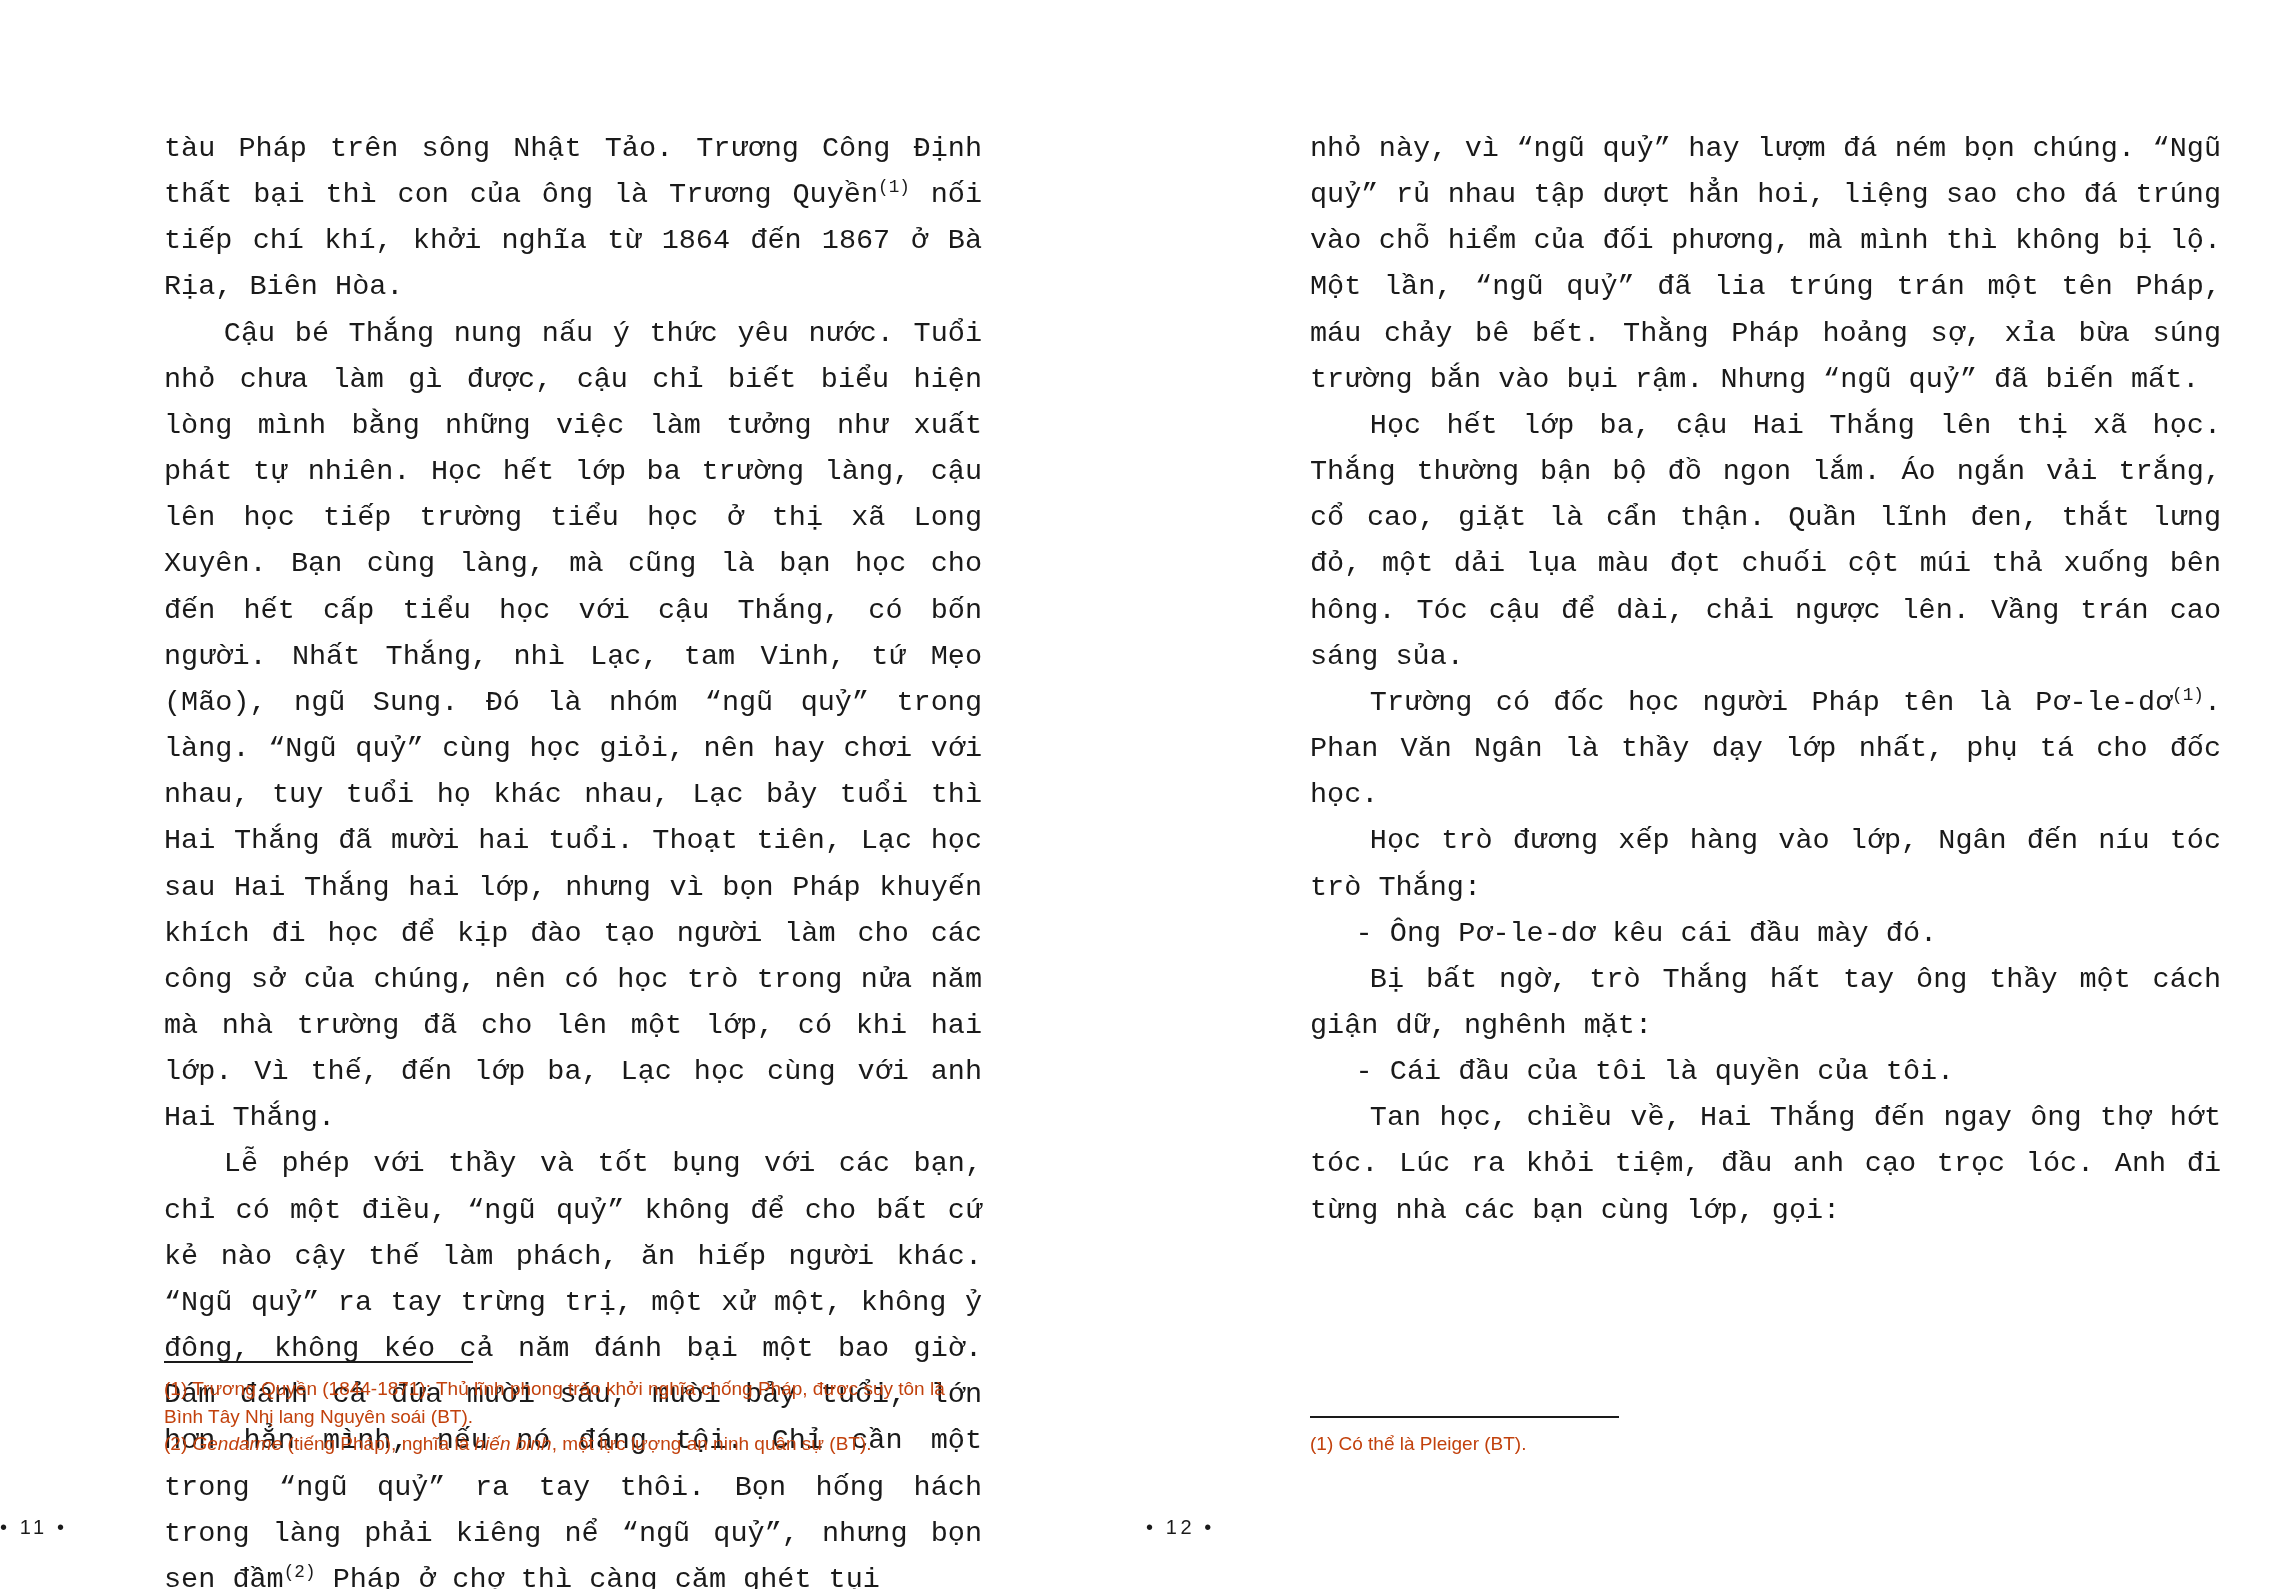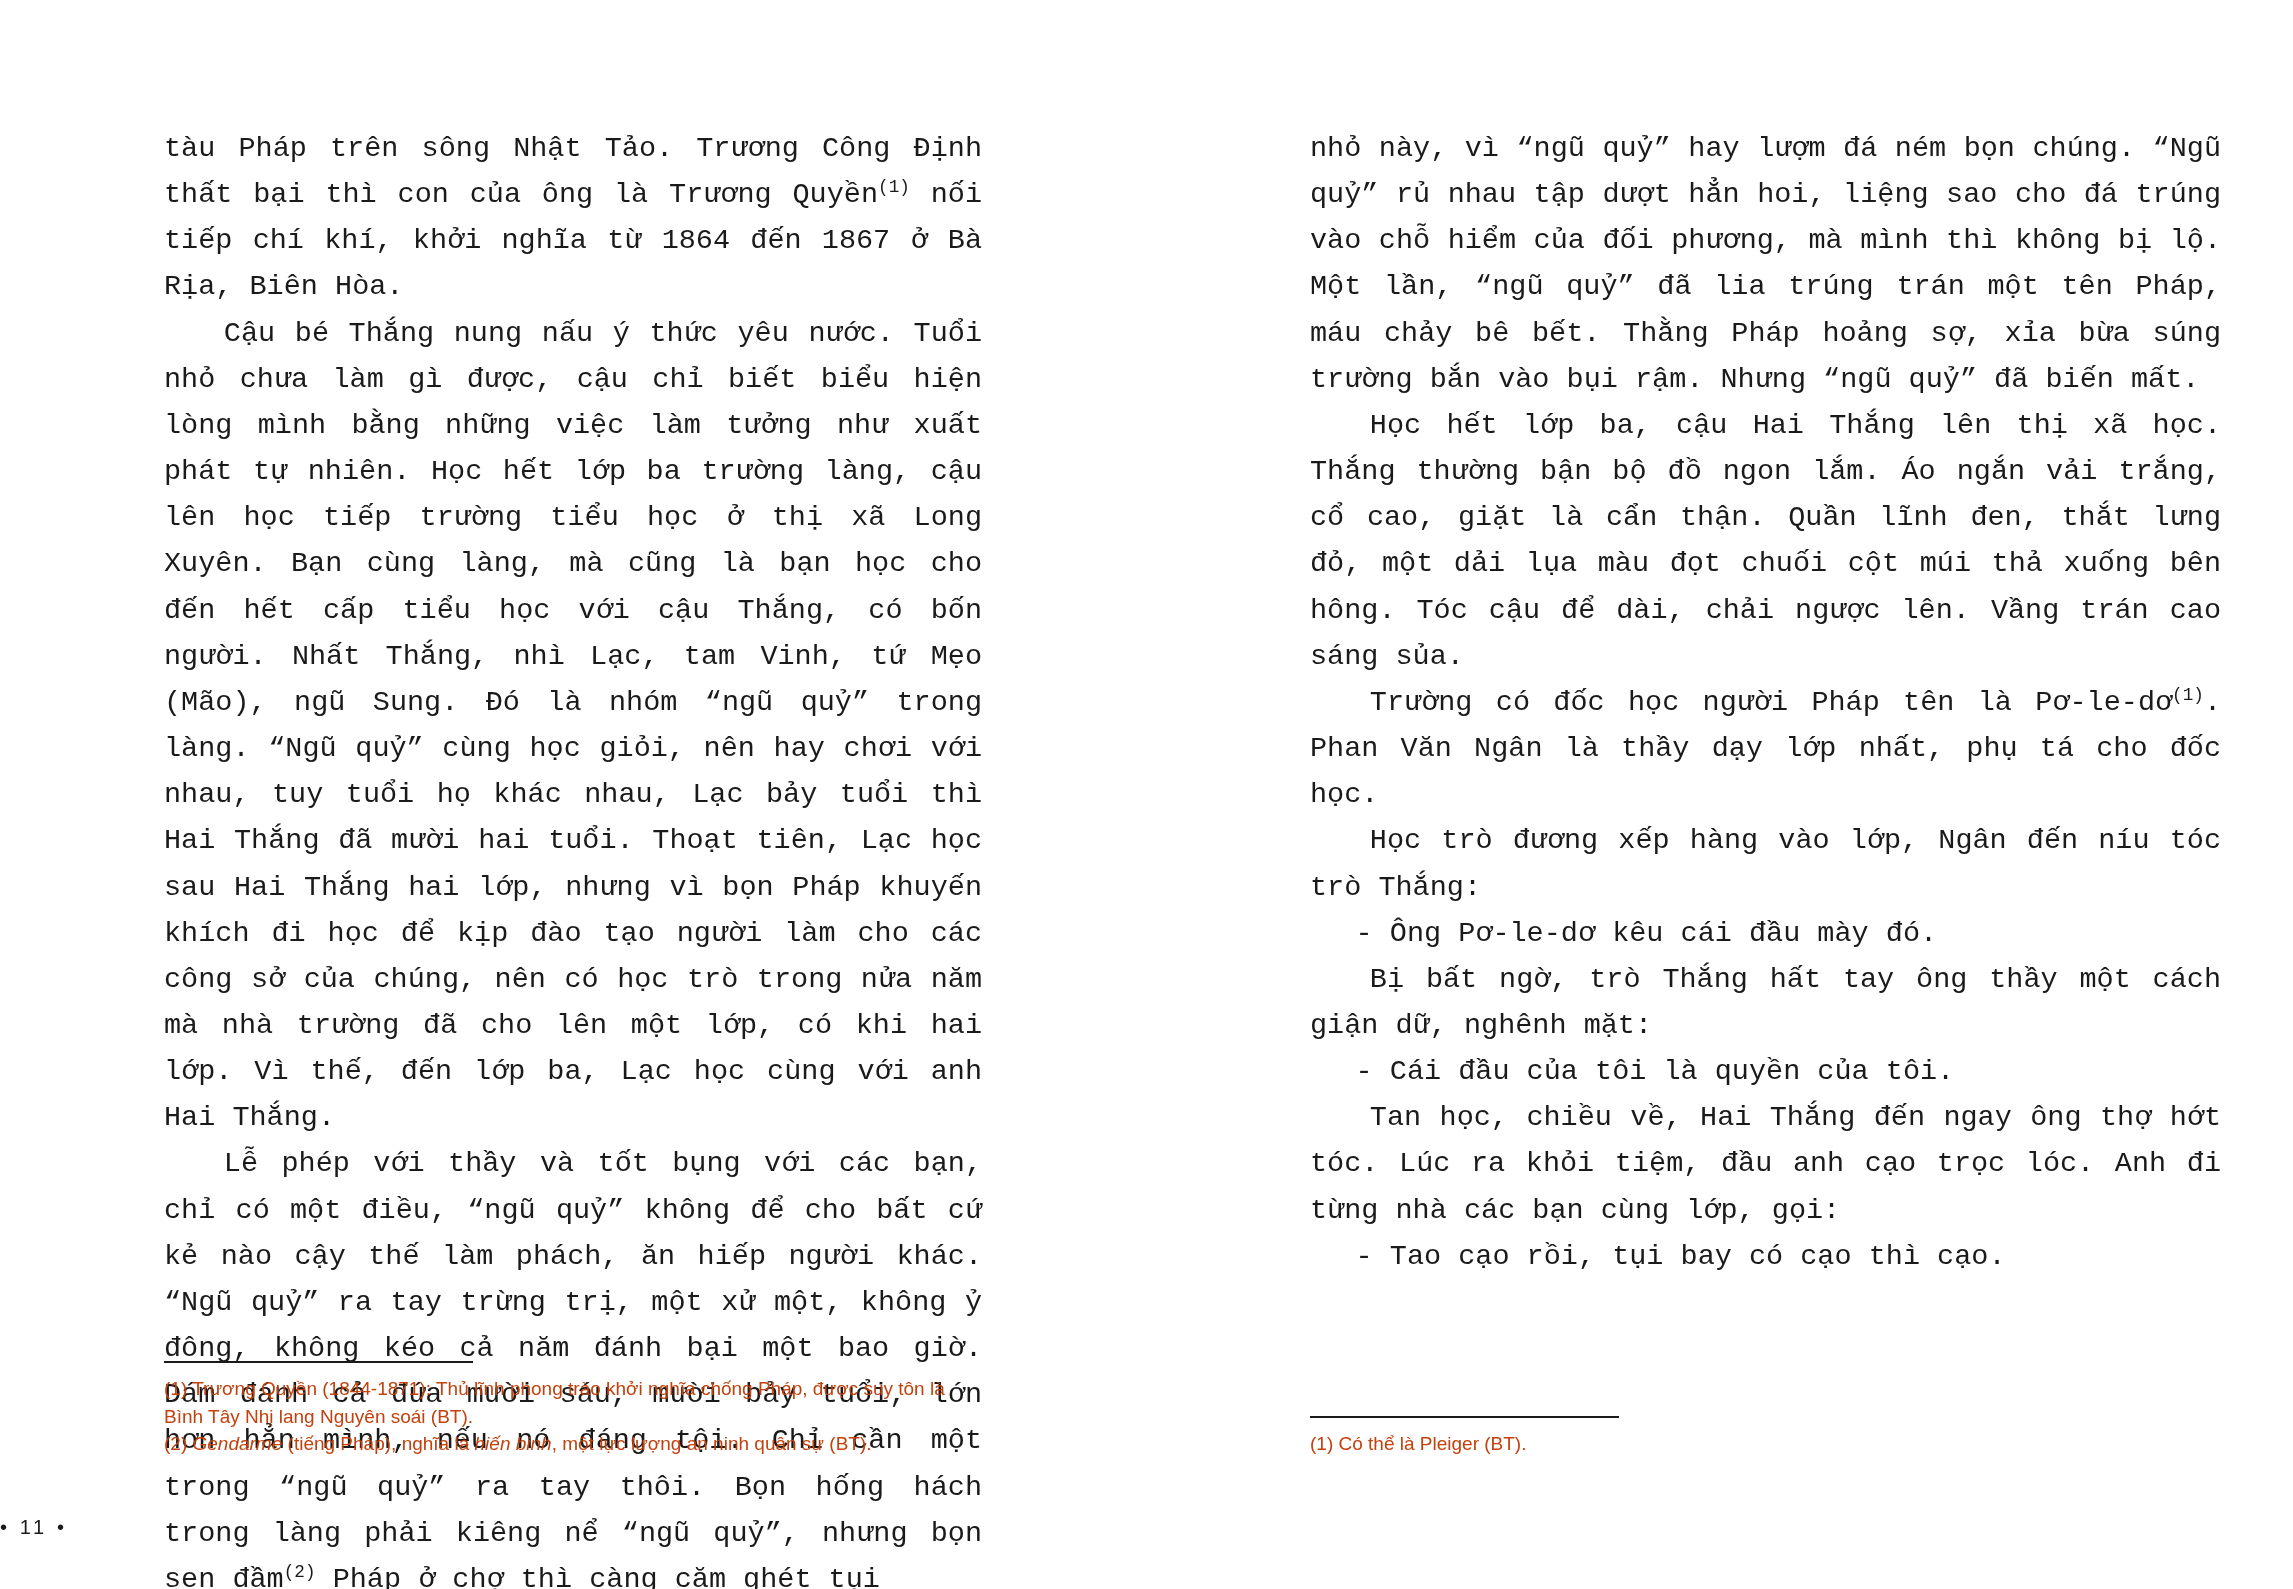--- a/index.html
+++ b/index.html
@@ -119,24 +119,24 @@
   <div class="page page-right">
     <div class="body-text">
       <p class="no-indent">nhỏ này, vì “ngũ quỷ” hay lượm đá ném bọn chúng. “Ngũ quỷ” rủ nhau tập dượt hẳn hoi, liệng sao cho đá trúng vào chỗ hiểm của đối phương, mà mình thì không bị lộ. Một lần, “ngũ quỷ” đã lia trúng trán một tên Pháp, máu chảy bê bết. Thằng Pháp hoảng sợ, xỉa bừa súng trường bắn vào bụi rậm. Nhưng “ngũ quỷ” đã biến mất.</p>
       <p>Học hết lớp ba, cậu Hai Thắng lên thị xã học. Thắng thường bận bộ đồ ngon lắm. Áo ngắn vải trắng, cổ cao, giặt là cẩn thận. Quần lĩnh đen, thắt lưng đỏ, một dải lụa màu đọt chuối cột múi thả xuống bên hông. Tóc cậu để dài, chải ngược lên. Vầng trán cao sáng sủa.</p>
       <p><span>Trường có đốc học người Pháp tên là Pơ-le-dơ</span><sup>(1)</sup><span>. Phan Văn Ngân là thầy dạy lớp nhất, phụ tá cho đốc học.</span></p>
       <p>Học trò đương xếp hàng vào lớp, Ngân đến níu tóc trò Thắng:</p>
       <p class="dash-line">- Ông Pơ-le-dơ kêu cái đầu mày đó.</p>
       <p>Bị bất ngờ, trò Thắng hất tay ông thầy một cách giận dữ, nghênh mặt:</p>
       <p class="dash-line">- Cái đầu của tôi là quyền của tôi.</p>
       <p>Tan học, chiều về, Hai Thắng đến ngay ông thợ hớt tóc. Lúc ra khỏi tiệm, đầu anh cạo trọc lóc. Anh đi từng nhà các bạn cùng lớp, gọi:</p>
-      <p class="dash-line">- Tao cạo rồi, tụi bay có cạo thì cạo.</p>
     </div>
 
     <div class="footnotes footnotes-right">
       <div class="fn-rule"></div>
       <p><span>(1) </span><span>Có thể là Pleiger (BT).</span></p>
     </div>
 
+    <div class="page-number">• 12 •</div>
   </div>
 
 </div>
 
 
 </body></html>

